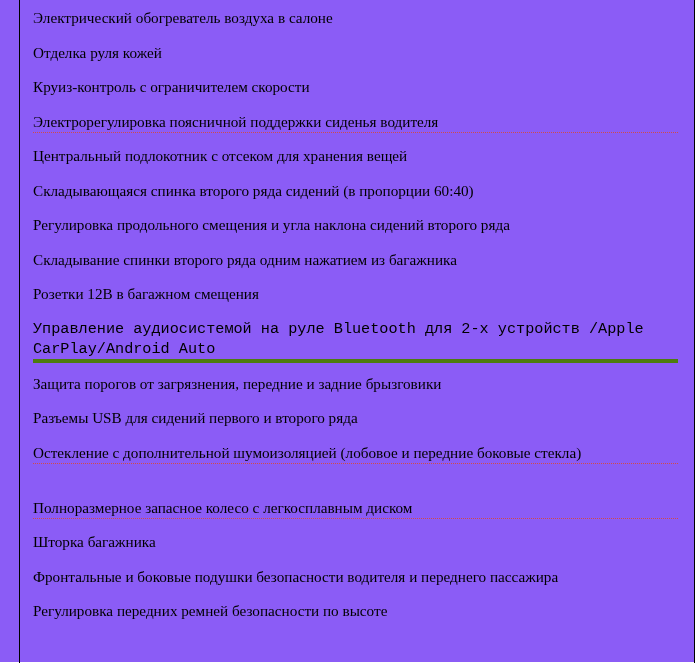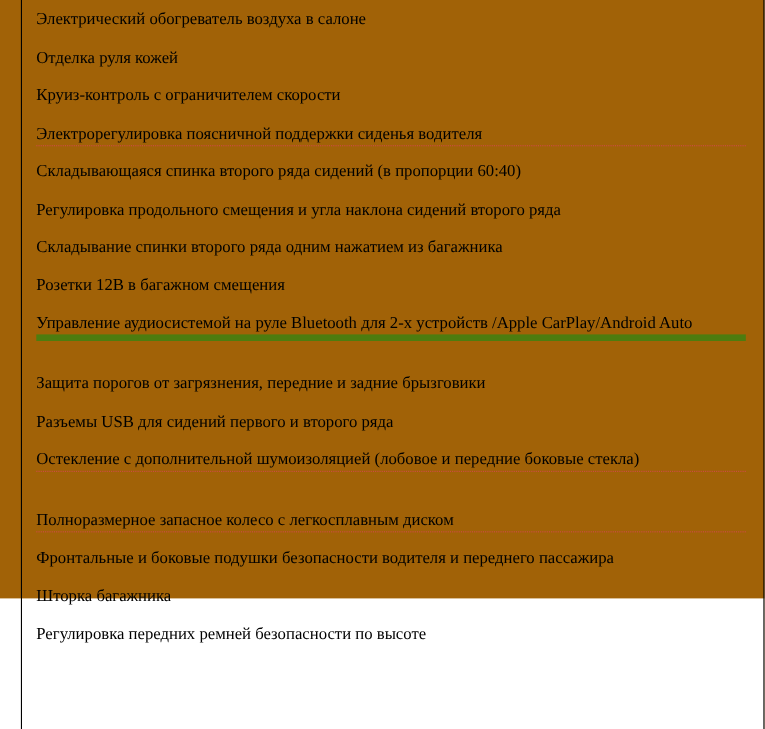--- a/index.html
+++ b/index.html
@@ -10,23 +10,23 @@
   body {
     width: 695px;
     height: 663px;
     font-family: "Liberation Serif", serif;
     color: #000000;
     overflow: hidden;
   }
   .page {
     position: relative;
     width: 695px;
-    height: 544px;
+    height: 662px;
     box-sizing: border-box;
-    background: #a16207;
+    background: #8b5cf6;
   }
   .left-rule {
     position: absolute;
     left: 19px;
     top: 0;
     width: 1px;
     height: 663px;
     background: #000000;
   }
   .right-rule {
@@ -70,21 +70,22 @@
   }
   .wrap-indent {
     padding-left: 11px;
     text-indent: -11px;
   }
   .spell {
     border-bottom: 1px dotted #d04a4a;
     text-decoration: none;
   }
   .spell-red {
-    border-bottom: 6px solid #4d7c0f;
+    border-bottom: 4px solid #4d7c0f;
+    font-family: Liberation Mono, monospace;
   }
 </style>
 </head>
 <body>
 
 <div class="page">
   <div class="left-rule"></div>
   <div class="right-rule"></div>
 
   <div class="content">
@@ -98,20 +99,23 @@
     </div>
 
     <div class="feature-row">
       <span class="feature-text">Круиз-контроль с ограничителем скорости</span>
     </div>
 
     <div class="feature-row">
       <span class="feature-text spell">Электрорегулировка поясничной поддержки сиденья водителя</span>
     </div>
 
+    <div class="feature-row">
+      <span class="feature-text">Центральный подлокотник с отсеком для хранения вещей</span>
+    </div>
 
     <div class="feature-row">
       <span class="feature-text">Складывающаяся спинка второго ряда сидений (в пропорции 60:40)</span>
     </div>
 
     <div class="feature-row">
       <span class="feature-text">Регулировка продольного смещения и угла наклона сидений второго ряда</span>
     </div>
 
     <div class="feature-row">
@@ -137,25 +141,25 @@
     <div class="feature-row two-line">
       <span class="feature-text wrap-indent spell">Остекление с дополнительной шумоизоляцией (лобовое и передние боковые стекла)</span>
     </div>
 
     <div class="feature-row">
       <span class="feature-text spell">Полноразмерное запасное колесо с легкосплавным диском</span>
     </div>
 
 
     <div class="feature-row">
-      <span class="feature-text">Фронтальные и боковые подушки безопасности водителя и переднего пассажира</span>
+      <span class="feature-text">Шторка багажника</span>
     </div>
 
     <div class="feature-row">
-      <span class="feature-text">Шторка багажника</span>
+      <span class="feature-text">Фронтальные и боковые подушки безопасности водителя и переднего пассажира</span>
     </div>
 
 
     <div class="feature-row">
       <span class="feature-text">Регулировка передних ремней безопасности по высоте</span>
     </div>
 
   </div>
 </div>
 

